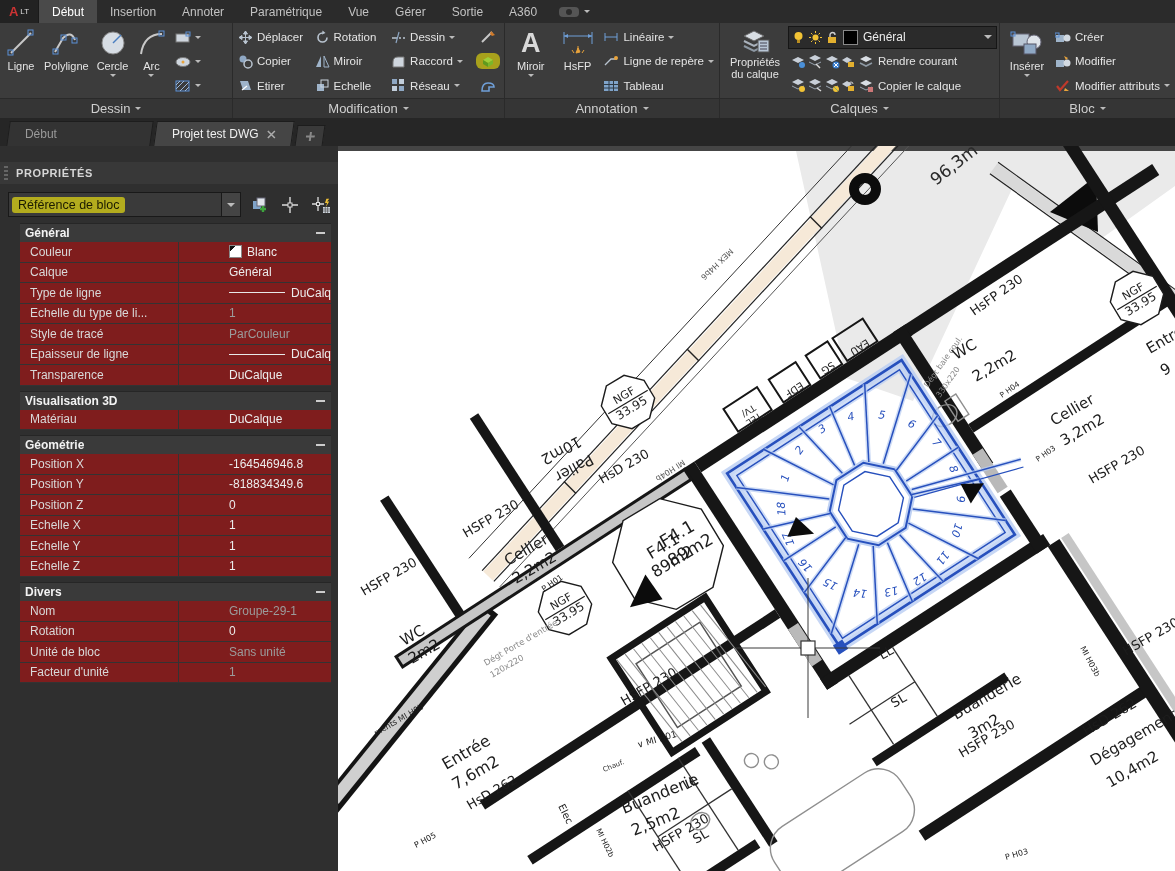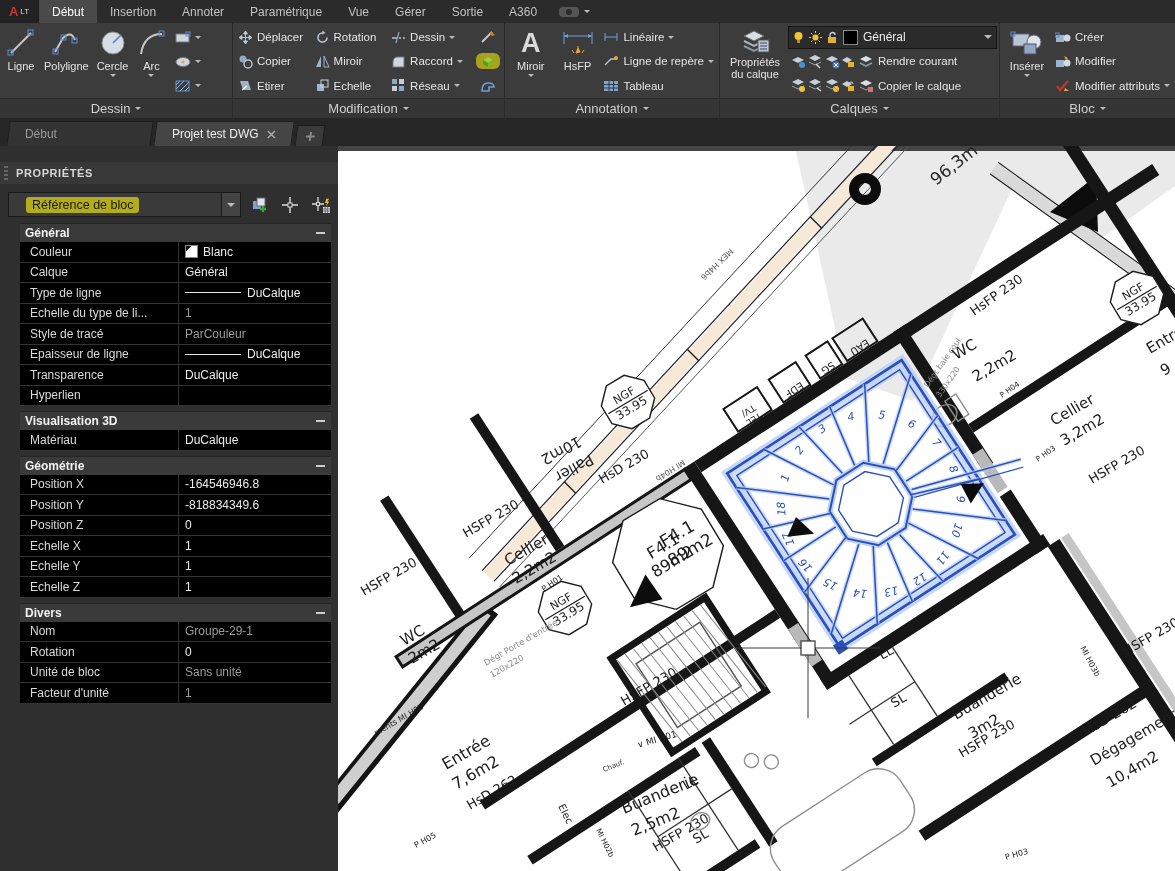--- a/index.html
+++ b/index.html
@@ -32,29 +32,29 @@
   .ftab>*{transform:skewX(8deg);}
   .ftab.active{background:#454545;color:#f0f0f0;}
   .ftab-plus{width:26px;height:20px;background:#3a3a3a;border:1px solid #1d1d1d;border-bottom:none;display:flex;align-items:center;justify-content:center;transform:skewX(-8deg);}
   
   #main{position:absolute;left:0;top:146px;width:1175px;height:725px;background:#2f2f2f;}
   #props{position:absolute;left:0;top:12px;width:338px;height:725px;background:#2f2f2f;}
   #props-header{height:22px;margin-top:4px;background:#383838;display:flex;align-items:center;color:#d6d6d6;font-size:11px;font-weight:bold;letter-spacing:.6px;padding-left:16px;position:relative;}
   #props-header .grip{position:absolute;left:4px;top:4px;width:4px;height:14px;background:repeating-linear-gradient(#666 0 2px,transparent 2px 4px);}
   #selrow{display:flex;align-items:center;margin:8px 6px 6px 8px;gap:8px;}
   #selcombo{width:246px;height:23px;background:#3a3a3a;border:1px solid #191919;display:flex;align-items:center;justify-content:space-between;}
-  #selcombo .seltext{background:#b3ac1e;color:#1a1a00;font-size:12.5px;padding:1px 6px;margin-left:17px;border-radius:3px;}
+  #selcombo .seltext{background:#b3ac1e;color:#1a1a00;font-size:12.5px;padding:1px 6px;margin-left:3px;border-radius:3px;}
   #selcombo .arrowbox{width:18px;height:100%;border-left:1px solid #191919;background:#444;display:flex;align-items:center;justify-content:center;}
   .pbtn{width:24px;height:24px;display:flex;align-items:center;justify-content:center;}
   #prop-grid{margin:4px 7px 0 20px;}
   .psection{background:#3a3a3a;height:18px;display:flex;align-items:center;justify-content:space-between;color:#f2f2f2;font-size:12px;font-weight:bold;padding:0 6px 0 5px;border-top:1px solid #262626;}
   .psection .minus{width:9px;border-top:2px solid #ccc;display:inline-block;}
-  .prow{display:flex;height:19.5px;border-bottom:1px solid #333;background:#000000;}
+  .prow{display:flex;height:19.5px;border-bottom:1px solid #333;background:#7f1d1d;}
   .plabel{width:148px;color:#d9d9d9;font-size:12px;display:flex;align-items:center;padding-left:10px;border-right:1px solid #333;overflow:hidden;white-space:nowrap;}
-  .pvalue{flex:1;color:#ececec;font-size:12px;display:flex;align-items:center;padding-left:6px;overflow:hidden;white-space:nowrap;}
+  .pvalue{flex:1;color:#ececec;font-size:12px;display:flex;align-items:center;padding-left:6px;overflow:hidden;white-space:nowrap;margin-left:44px;}
   .pvalue.dim{color:#9b9b9b;}
   .chip{width:11px;height:11px;background:linear-gradient(135deg,#111 0 4px,#fff 4px);border:1px solid #888;margin-right:5px;flex:0 0 auto;}
   .linesample{display:inline-block;width:56px;border-top:1.6px solid #e8e8e8;margin-right:6px;flex:0 0 auto;}
   .sgap{height:5px;}
   
   #plan{position:absolute;left:338px;top:0;width:837px;height:725px;background:#fff;display:block;}
   svg text{font-family:"DejaVu Sans",sans-serif;}
 </style>
 </head>
 <body>
@@ -530,24 +530,20 @@
           <div class="plabel">Style de tracé</div>
           <div class="pvalue dim">ParCouleur</div>
         </div>
         <div class="prow">
           <div class="plabel">Epaisseur de ligne</div>
           <div class="pvalue"><span class="linesample"></span>DuCalque</div>
         </div>
         <div class="prow">
           <div class="plabel">Transparence</div>
           <div class="pvalue">DuCalque</div>
-        </div>
-        <div class="prow">
-          <div class="plabel">Hyperlien</div>
-          <div class="pvalue"></div>
         </div>
         <div class="sgap"></div>
         <div class="psection">
           <span>Visualisation 3D</span>
           <span class="minus"></span>
         </div>
         <div class="prow">
           <div class="plabel">Matériau</div>
           <div class="pvalue">DuCalque</div>
         </div>

